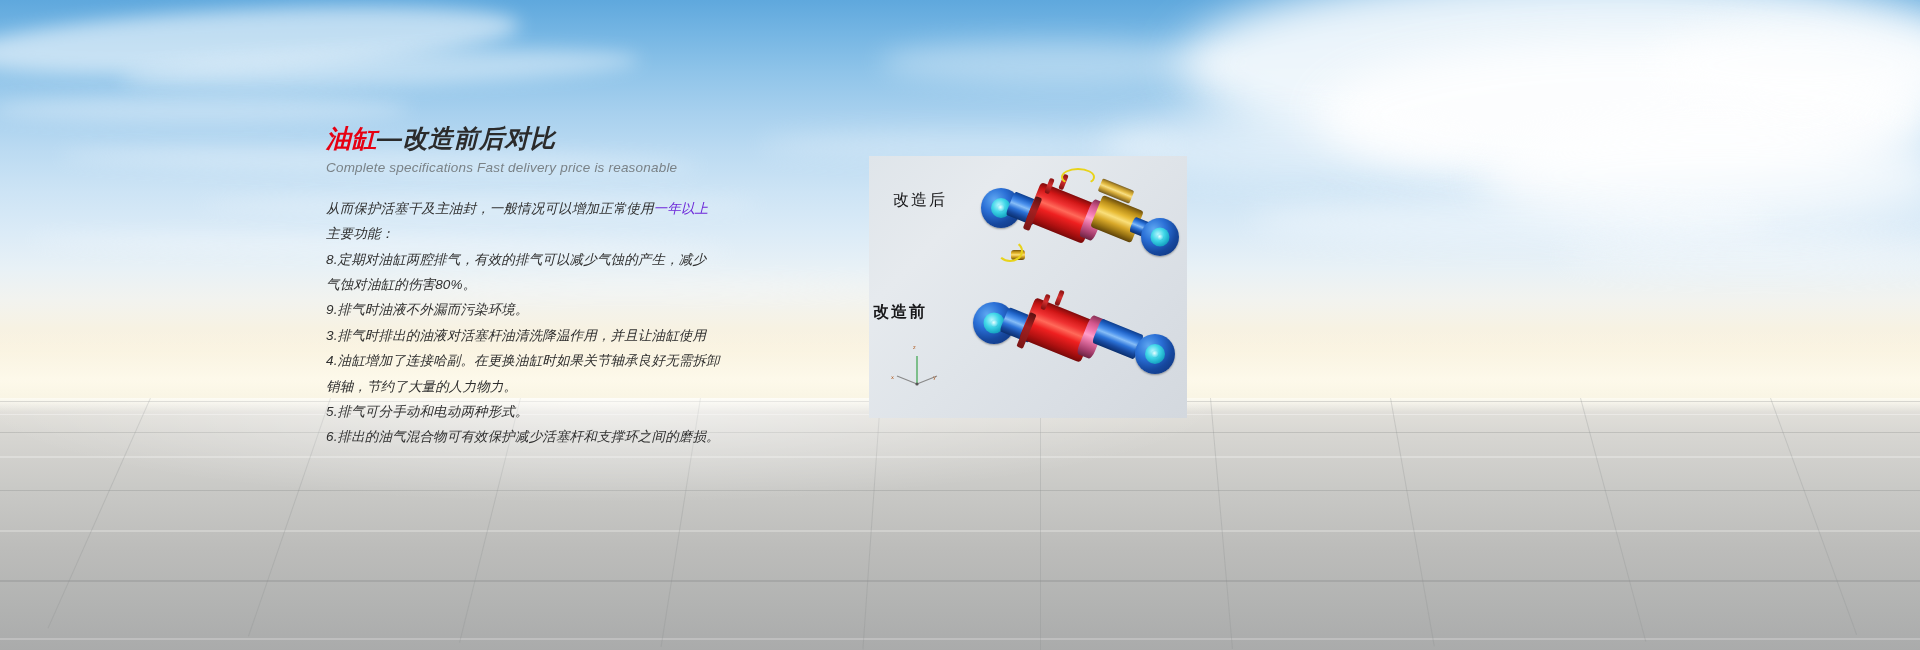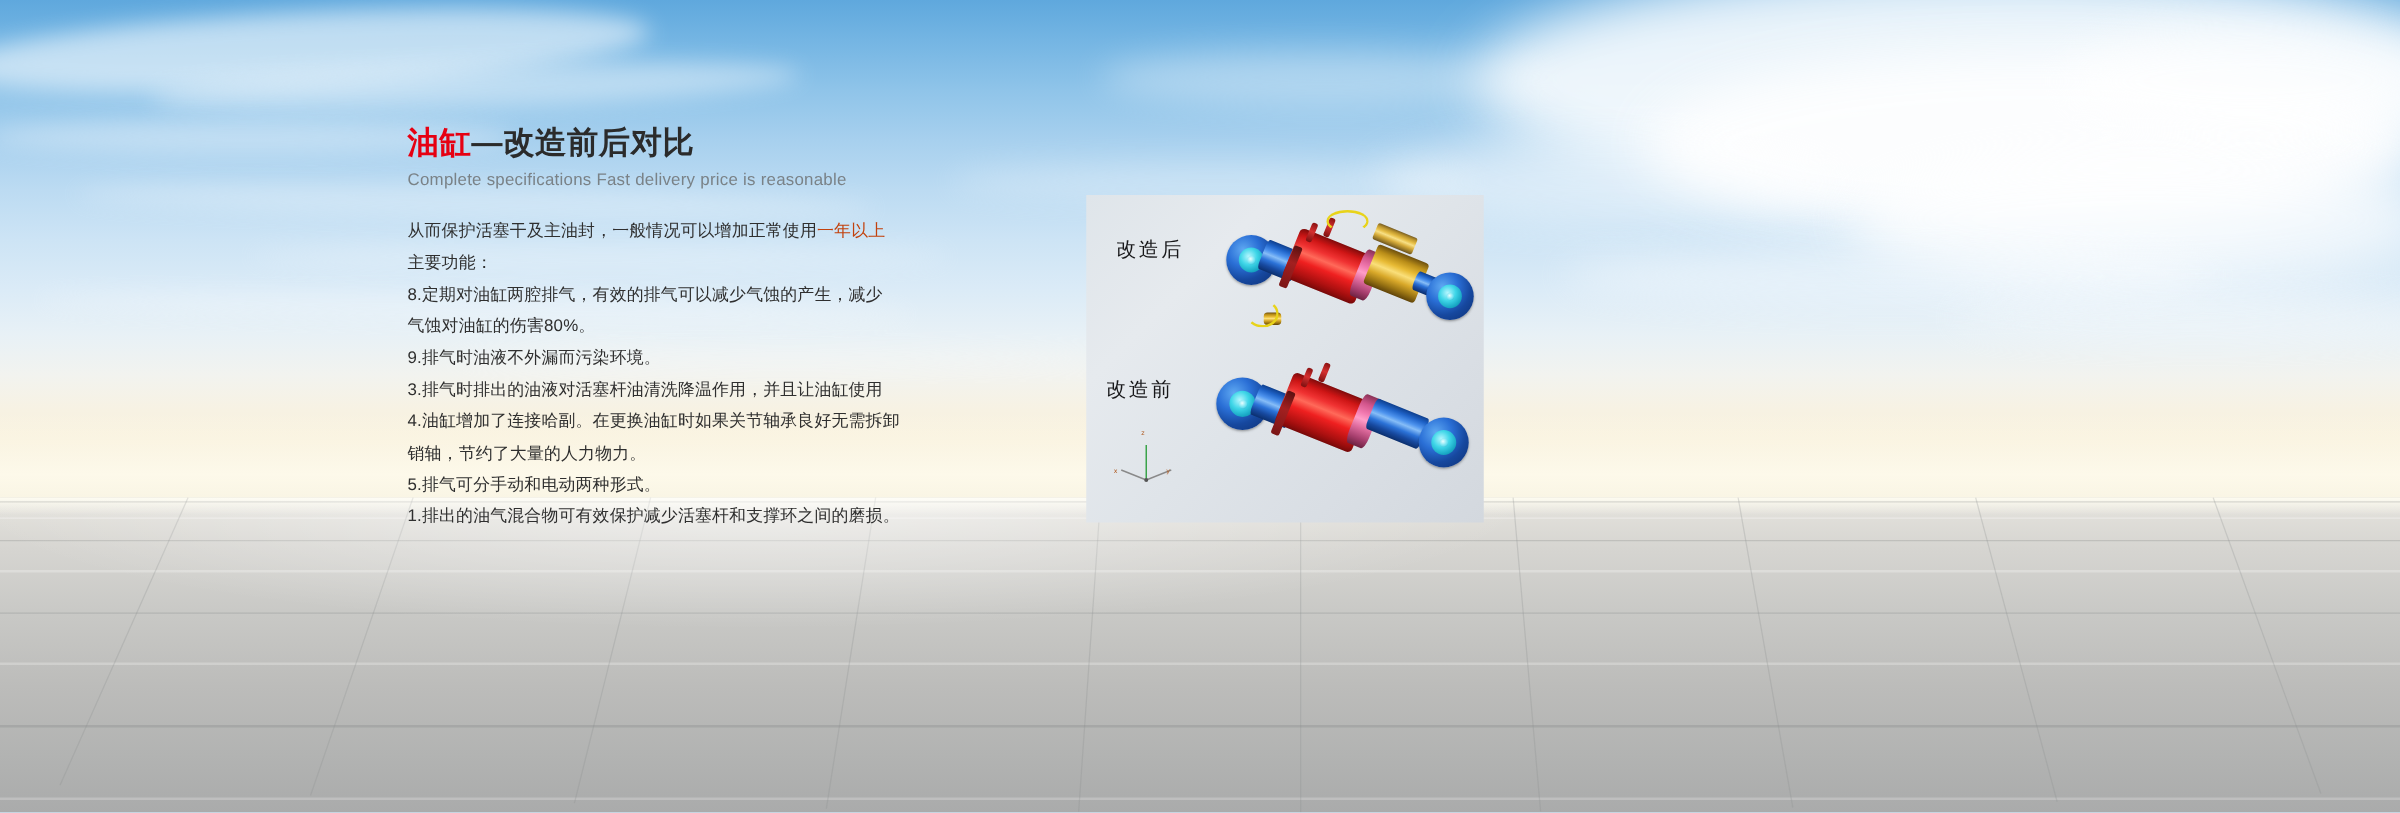--- a/index.html
+++ b/index.html
@@ -69,45 +69,45 @@
   .hline { position:absolute; left:0; width:1920px; background:rgba(255,255,255,.5); }
   .hline.d { background:rgba(120,122,124,.26); }
   .vline { position:absolute; top:0; height:252px; width:1px; background:rgba(140,142,145,.28);
            transform-origin:top center; }
   .shine {
     position:absolute; left:0; top:0; width:1920px; height:252px;
     background:radial-gradient(ellipse 900px 150px at 600px 0px, rgba(255,255,255,.55), rgba(255,255,255,0) 70%);
   }
 
   
-  .text-col { position:absolute; left:326px; top:100px; width:420px; }
+  .text-col { position:absolute; left:326px; top:124px; width:420px;font-style:italic; }
 
   .title { font-size:25px; font-weight:bold; letter-spacing:.5px; line-height:1.15;
            color:#2b2b2b; white-space:nowrap; }
   .title .hl { color:#e60012; }
 
   .subtitle { margin-top:7px; font-size:13.5px; color:#7a8287; letter-spacing:.2px;
               white-space:nowrap; }
 
   .body-text { margin-top:21px; font-size:13.5px; color:#2f2f2f; line-height:25.4px;
                letter-spacing:.15px; }
   .body-text p { white-space:nowrap; }
-  .body-text .hl { color:#c2410c; }
+  .body-text .hl { color:#6d28d9; }
 
   
   .panel {
     position:absolute; left:869px; top:156px; width:318px; height:262px;
     background:linear-gradient(135deg,#dfe5ea 0%, #e6eaee 26%, #dfe4e9 52%, #d9dee4 76%, #d3d8de 100%);
     overflow:hidden;
   }
 
   .panel-label { position:absolute; font-family:"DejaVu Sans", sans-serif;
                  font-size:16px; color:#18181a; letter-spacing:2px; white-space:nowrap; }
   .lbl-after  { left:24px;  top:34px; }
-  .lbl-before { left:16px;  top:146px; }
+  .lbl-before { left:4px;  top:146px;font-weight:bold; }
 
   
   .cyl { position:absolute; }
 
   .eye { position:absolute; border-radius:50%;
          background:radial-gradient(circle at 34% 30%, #5fa9f2 0%, #2a6fd6 34%, #16489f 62%, #0d2f72 100%);
          box-shadow:0 1px 2px rgba(0,0,0,.35); }
   .eye .bore { position:absolute; left:50%; top:50%; transform:translate(-50%,-50%);
                border-radius:50%;
                background:radial-gradient(circle at 40% 36%, #b6f6ff 0%, #3fd6e8 38%, #18a7c4 70%, #0d6f8e 100%); }
@@ -201,21 +201,21 @@
     <div class="body-text" id="body-text">
         <p><span>从而保护活塞干及主油封，一般情况可以增加正常使用</span><span class="hl">一年以上</span></p>
         <p><span>主要功能：</span></p>
         <p><span>8.定期对油缸两腔排气，有效的排气可以减少气蚀的产生，减少</span></p>
         <p><span>气蚀对油缸的伤害80%。</span></p>
         <p><span>9.排气时油液不外漏而污染环境。</span></p>
         <p><span>3.排气时排出的油液对活塞杆油清洗降温作用，并且让油缸使用</span></p>
         <p><span>4.油缸增加了连接哈副。在更换油缸时如果关节轴承良好无需拆卸</span></p>
         <p><span>销轴，节约了大量的人力物力。</span></p>
         <p><span>5.排气可分手动和电动两种形式。</span></p>
-        <p><span>1.排出的油气混合物可有效保护减少活塞杆和支撑环之间的磨损。</span></p>
+        <p><span>6.排出的油气混合物可有效保护减少活塞杆和支撑环之间的磨损。</span></p>
       </div>
   </div>
 
   <div class="panel">
 
     <div class="panel-label lbl-after">改造后</div>
     <div class="panel-label lbl-before">改造前</div>
 
     <div class="cyl" style="left:112px; top:12px; width:200px; height:112px;">
 

